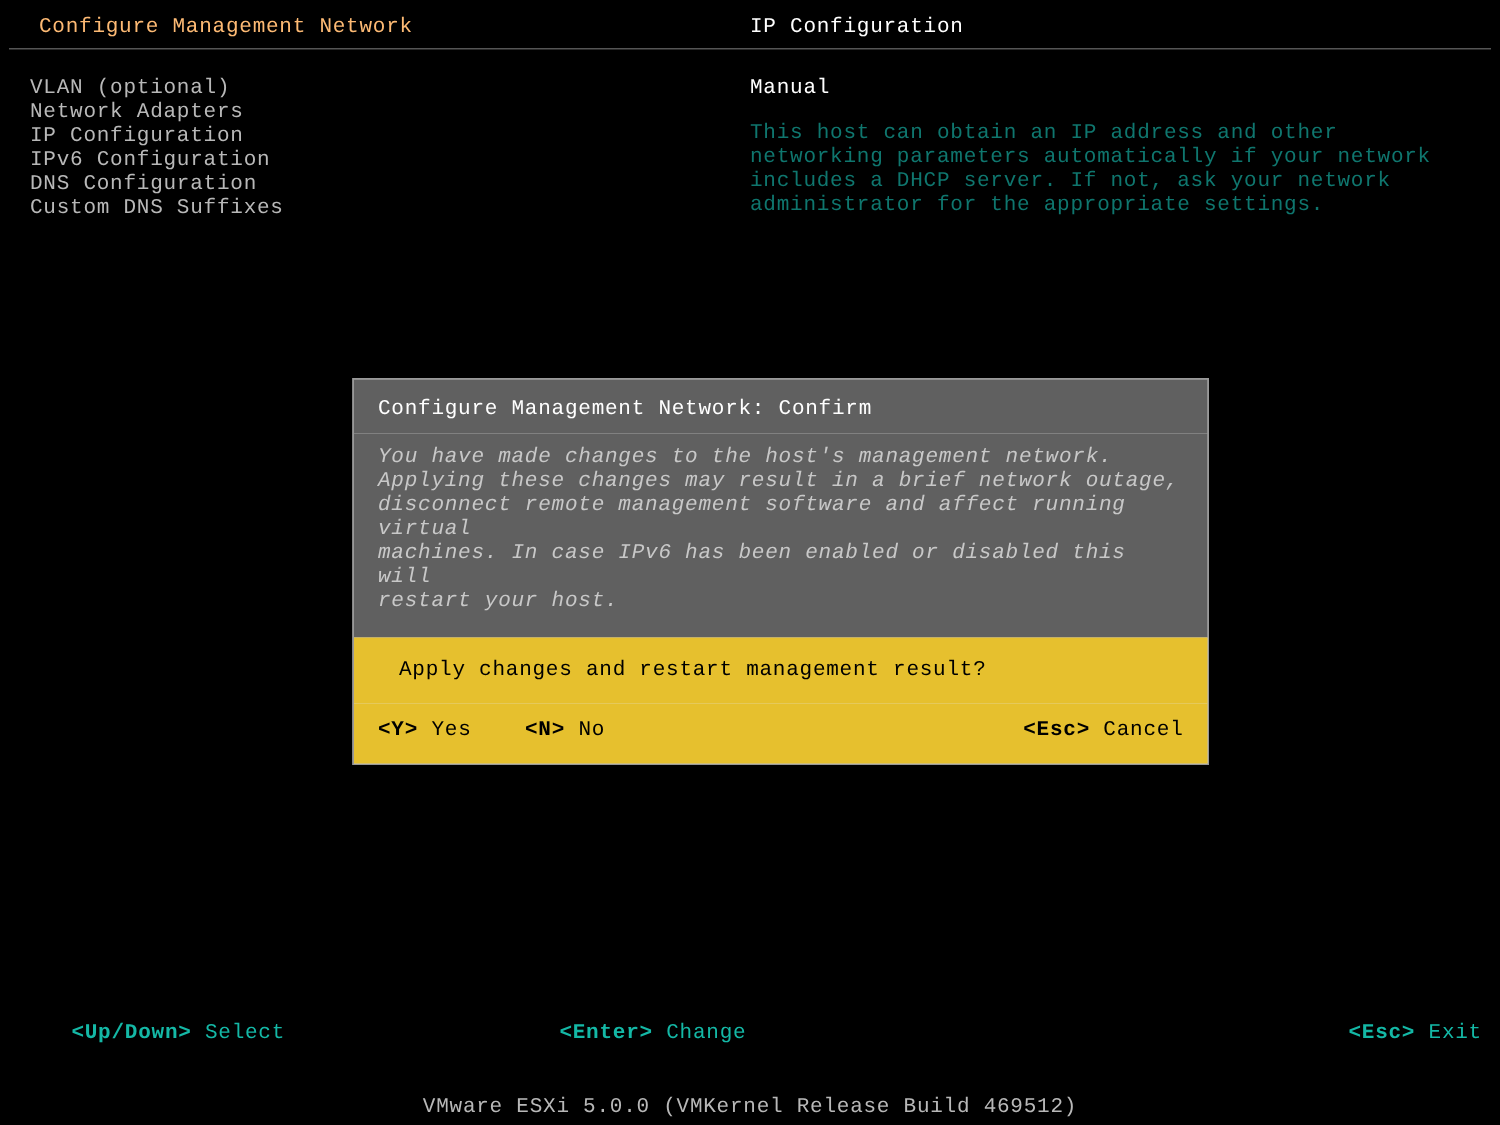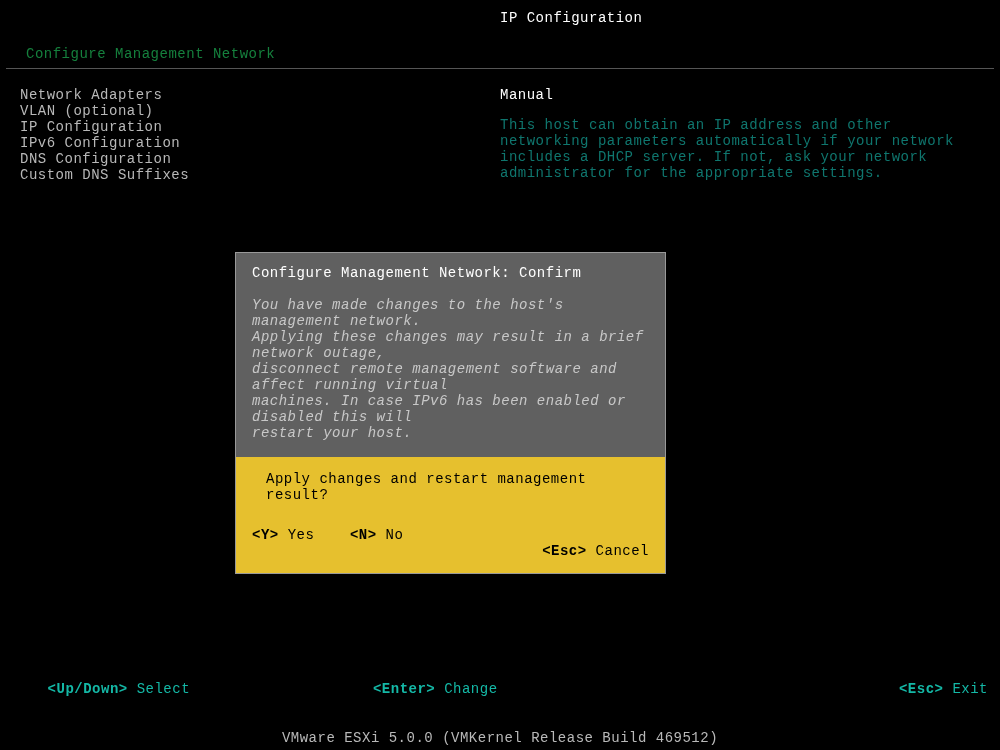--- a/index.html
+++ b/index.html
@@ -15,22 +15,21 @@
       position: relative;
     }
     .header {
       display: flex;
       padding: 10px 20px 6px 20px;
       border-bottom: 1px solid #555;
       margin: 0 6px;
     }
     .header-left {
       width: 50%;
-      color: #15803d;
-      margin-top: 36px;
+      color: #fdba74;
     }
     .header-right {
       width: 50%;
       color: #fff;
     }
     .main {
       display: flex;
       padding: 18px 20px;
     }
     .left-panel {
@@ -54,21 +53,21 @@
     .description {
       margin-top: 14px;
       color: #0f766e;
       line-height: 16px;
       padding-right: 6px;
     }
     .dialog {
       position: absolute;
       left: 235px;
       top: 252px;
-      width: 431px;
+      width: 571px;
       border: 1px solid #999;
       background: #e5e5e5;
     }
     .dialog-header {
       background: #606060;
       padding: 12px 16px 8px 16px;
     }
     .dialog-title {
       color: #fff;
       font-weight: normal;
@@ -83,21 +82,20 @@
     .dialog-prompt {
       background: #e6c02e;
       color: #000;
       padding: 14px 16px 14px 30px;
     }
     .dialog-actions {
       background: #e6c02e;
       color: #000;
       padding: 10px 16px 14px 16px;
       display: flex;
-      flex-direction: column;
     }
     .action-left {
       flex: 1;
     }
     .action-right {
       text-align: right;
     }
     .key {
       font-weight: bold;
     }
@@ -126,22 +124,22 @@
 </head>
 <body>
 
 <div class="header">
   <div class="header-left">Configure Management Network</div>
   <div class="header-right">IP Configuration</div>
 </div>
 
 <div class="main">
   <div class="left-panel">
+    <div class="menu-item">VLAN (optional)</div>
     <div class="menu-item">Network Adapters</div>
-    <div class="menu-item">VLAN (optional)</div>
     <div class="menu-item"></div>
     <div class="menu-item">IP Configuration</div>
     <div class="menu-item">IPv6 Configuration</div>
     <div class="menu-item">DNS Configuration</div>
     <div class="menu-item">Custom DNS Suffixes</div>
   </div>
   <div class="right-panel">
     <div class="right-label">Manual</div>
     <div class="description">This host can obtain an IP address and other networking parameters automatically if your network includes a DHCP server. If not, ask your network administrator for the appropriate settings.</div>
   </div>

